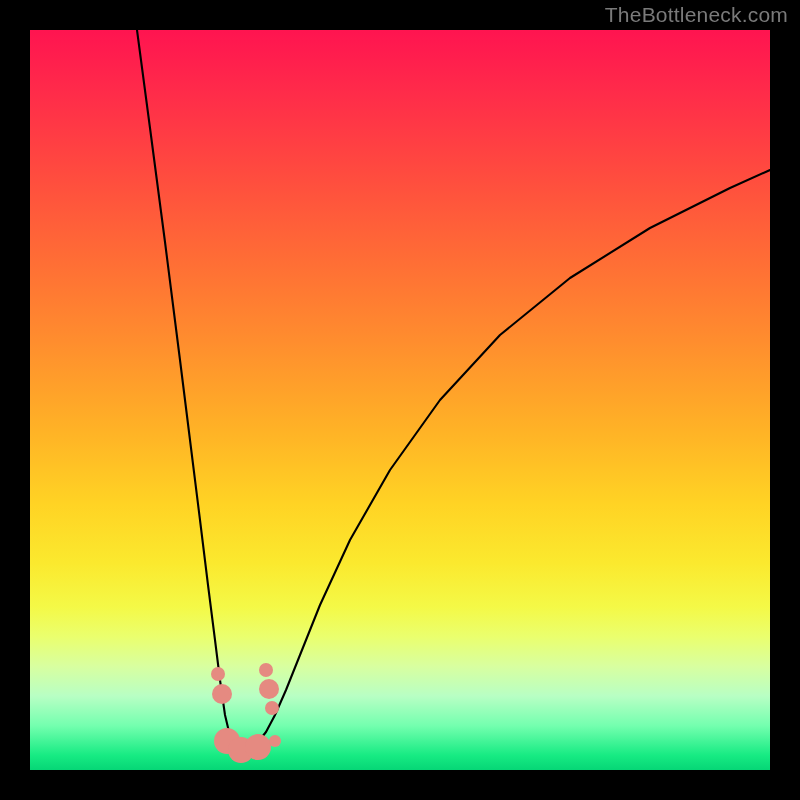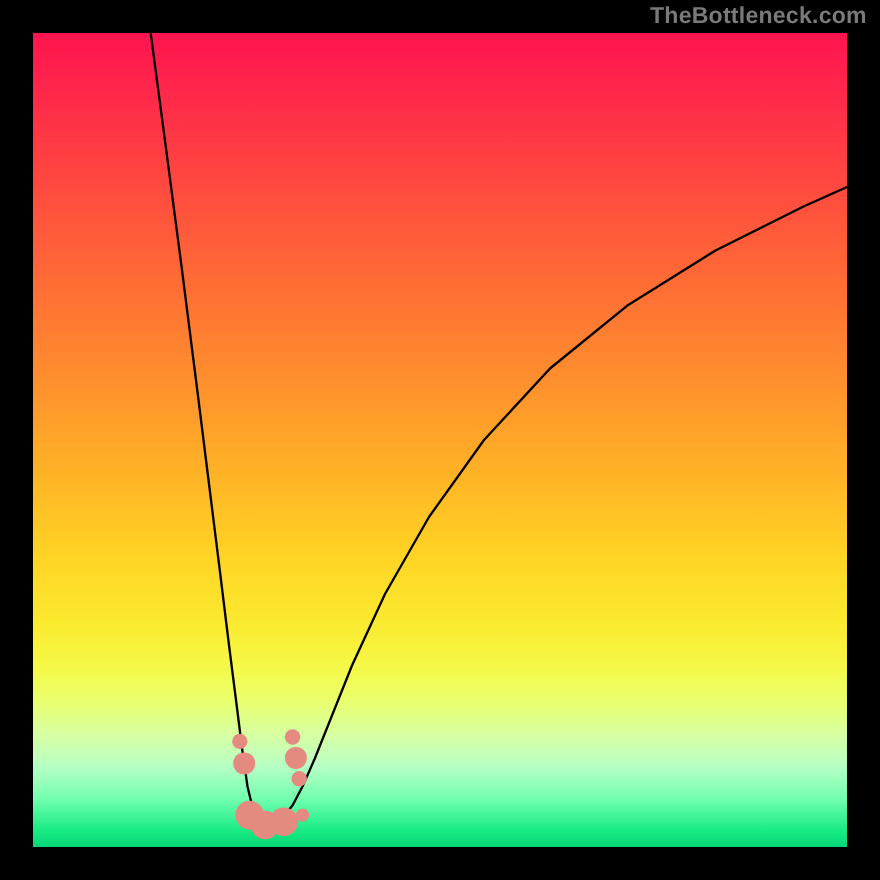--- a/index.html
+++ b/index.html
@@ -18,21 +18,21 @@
     width: 800px;
     height: 800px;
     background: #000;
   }
   .watermark {
     position: absolute;
     top: 3px;
     right: 12px;
     color: #7a7a7a;
     font-size: 21px;
-    font-weight: 700;
+    font-weight: 400;
     letter-spacing: 0.2px;
     z-index: 30;
     user-select: none;
   }
   .plot-area {
     position: absolute;
     left: 30px;
     top: 30px;
     width: 740px;
     height: 740px;

